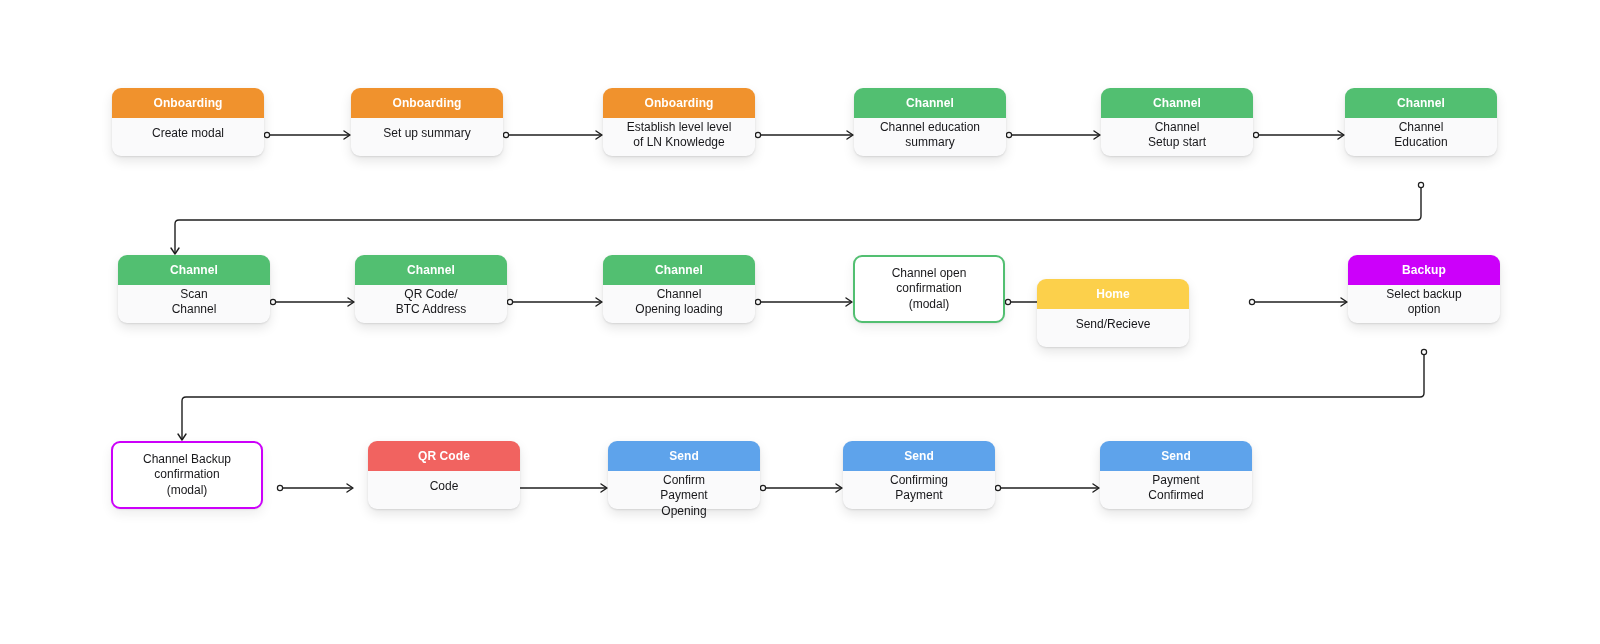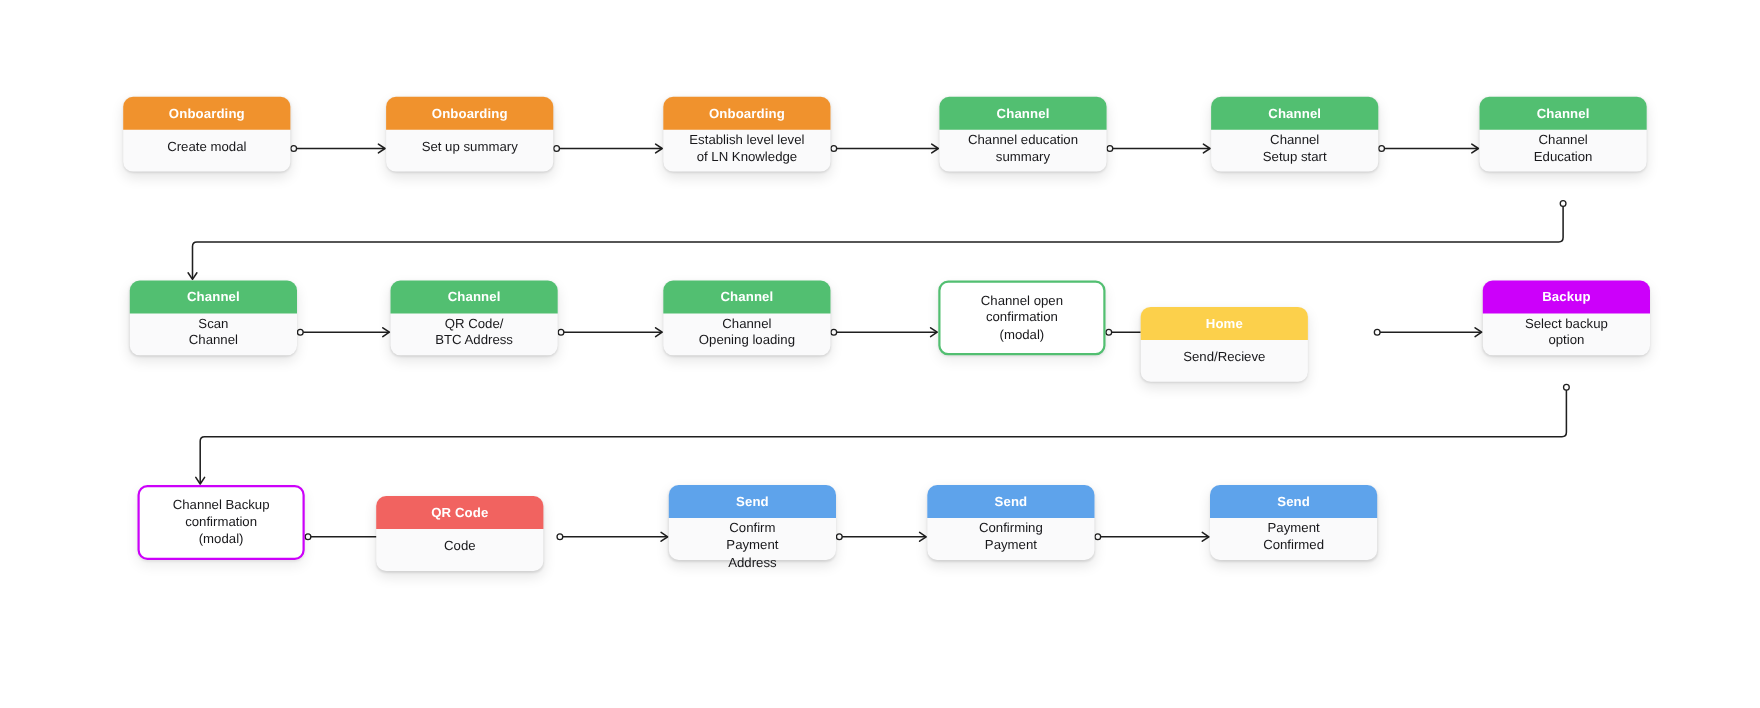--- a/index.html
+++ b/index.html
@@ -203,34 +203,34 @@
       </div>
       <div class="node" style="left: 1037px; top: 255px; margin-top: 24px;">
         <div class="node-header" style="background: rgb(252, 208, 75);">Home</div>
         <div class="node-body">Send/Recieve</div>
       </div>
       <div class="node" style="left: 1348px; top: 255px;">
         <div class="node-header" style="background: rgb(204, 0, 250);">Backup</div>
         <div class="node-body">Select backup
 option</div>
       </div>
-      <div class="node outline" style="left: 125px; top: 441px; border-color: rgb(204, 0, 250); align-items: center;">
+      <div class="node outline" style="left: 111px; top: 441px; border-color: rgb(204, 0, 250); align-items: center;">
         <div class="node-body">Channel Backup
 confirmation
 (modal)</div>
       </div>
-      <div class="node" style="left: 342px; top: 441px; margin-top: 10px;">
+      <div class="node" style="left: 368px; top: 441px;">
         <div class="node-header" style="background: rgb(241, 99, 96);">QR Code</div>
         <div class="node-body">Code</div>
       </div>
       <div class="node" style="left: 608px; top: 441px;">
         <div class="node-header" style="background: rgb(94, 163, 235);">Send</div>
         <div class="node-body">Confirm
 Payment
-Address</div>
+Opening</div>
       </div>
       <div class="node" style="left: 843px; top: 441px;">
         <div class="node-header" style="background: rgb(94, 163, 235);">Send</div>
         <div class="node-body">Confirming
 Payment</div>
       </div>
       <div class="node" style="left: 1100px; top: 441px;">
         <div class="node-header" style="background: rgb(94, 163, 235);">Send</div>
         <div class="node-body">Payment
 Confirmed</div>

